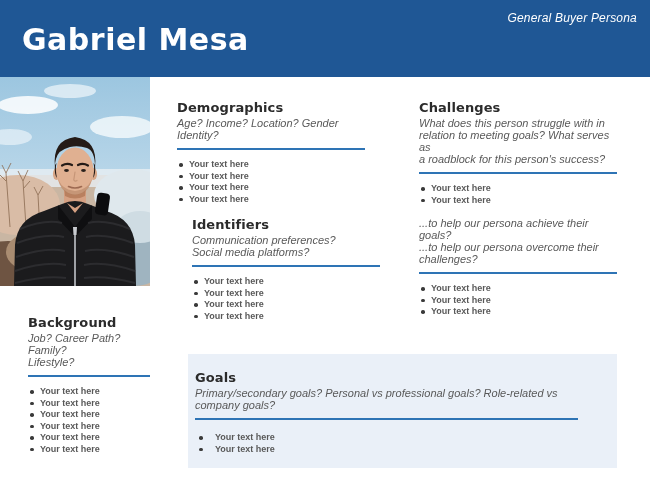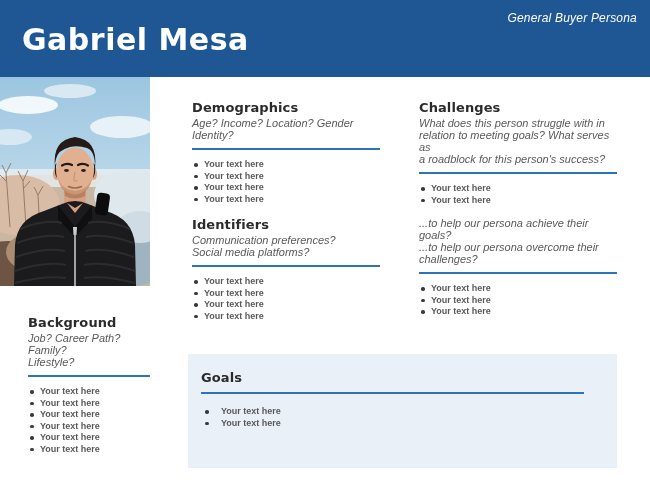--- a/index.html
+++ b/index.html
@@ -97,33 +97,33 @@
   ul.bullets li::before {
     content: "";
     position: absolute;
     left: 2px; top: 4px;
     width: 3.5px; height: 3.5px;
     border-radius: 50%;
     background: #3A3A3A;
   }
 
   
-  .sec-demographics   { left: 192px; top: 100px; width: 188px; }
+  .sec-demographics   { left: 177px; top: 100px; width: 188px; }
   .sec-identifiers    { left: 192px; top: 217px; width: 188px; }
   .sec-challenges     { left: 419px; top: 100px; width: 198px; }
   .sec-what-can-we-do { left: 419px; top: 217px; width: 198px; }
   .sec-background     { left: 28px;  top: 315px; width: 122px; }
 
   
   .goals-box {
     position: absolute;
     left: 188px; top: 354px;
     width: 429px; height: 114px;
     background: var(--goals-bg);
-    padding: 16px 17px 0 13px;
+    padding: 16px 17px 0 7px;
   }
   .goals-box .divider { width: 383px; }
   .goals-box .bullets { margin-top: 12px; }
   .goals-box ul.bullets li { padding-left: 20px; }
   .goals-box ul.bullets li::before { left: 4px; }
 </style>
 </head>
 <body>
 
 <div class="page">
@@ -283,20 +283,21 @@
         <li>Your text here</li>
         <li>Your text here</li>
         <li>Your text here</li>
         <li>Your text here</li>
         <li>Your text here</li>
       </ul>
   </section>
 
   <section class="goals-box">
     <h2 class="sec-title">Goals</h2>
+    <p class="sec-sub">Primary/secondary goals?  Personal vs professional goals? Role-related vs company goals?</p>
     <div class="divider"></div>
     <ul class="bullets">
         <li>Your text here</li>
         <li>Your text here</li>
       </ul>
   </section>
 
 </div>
 
 </body></html>

